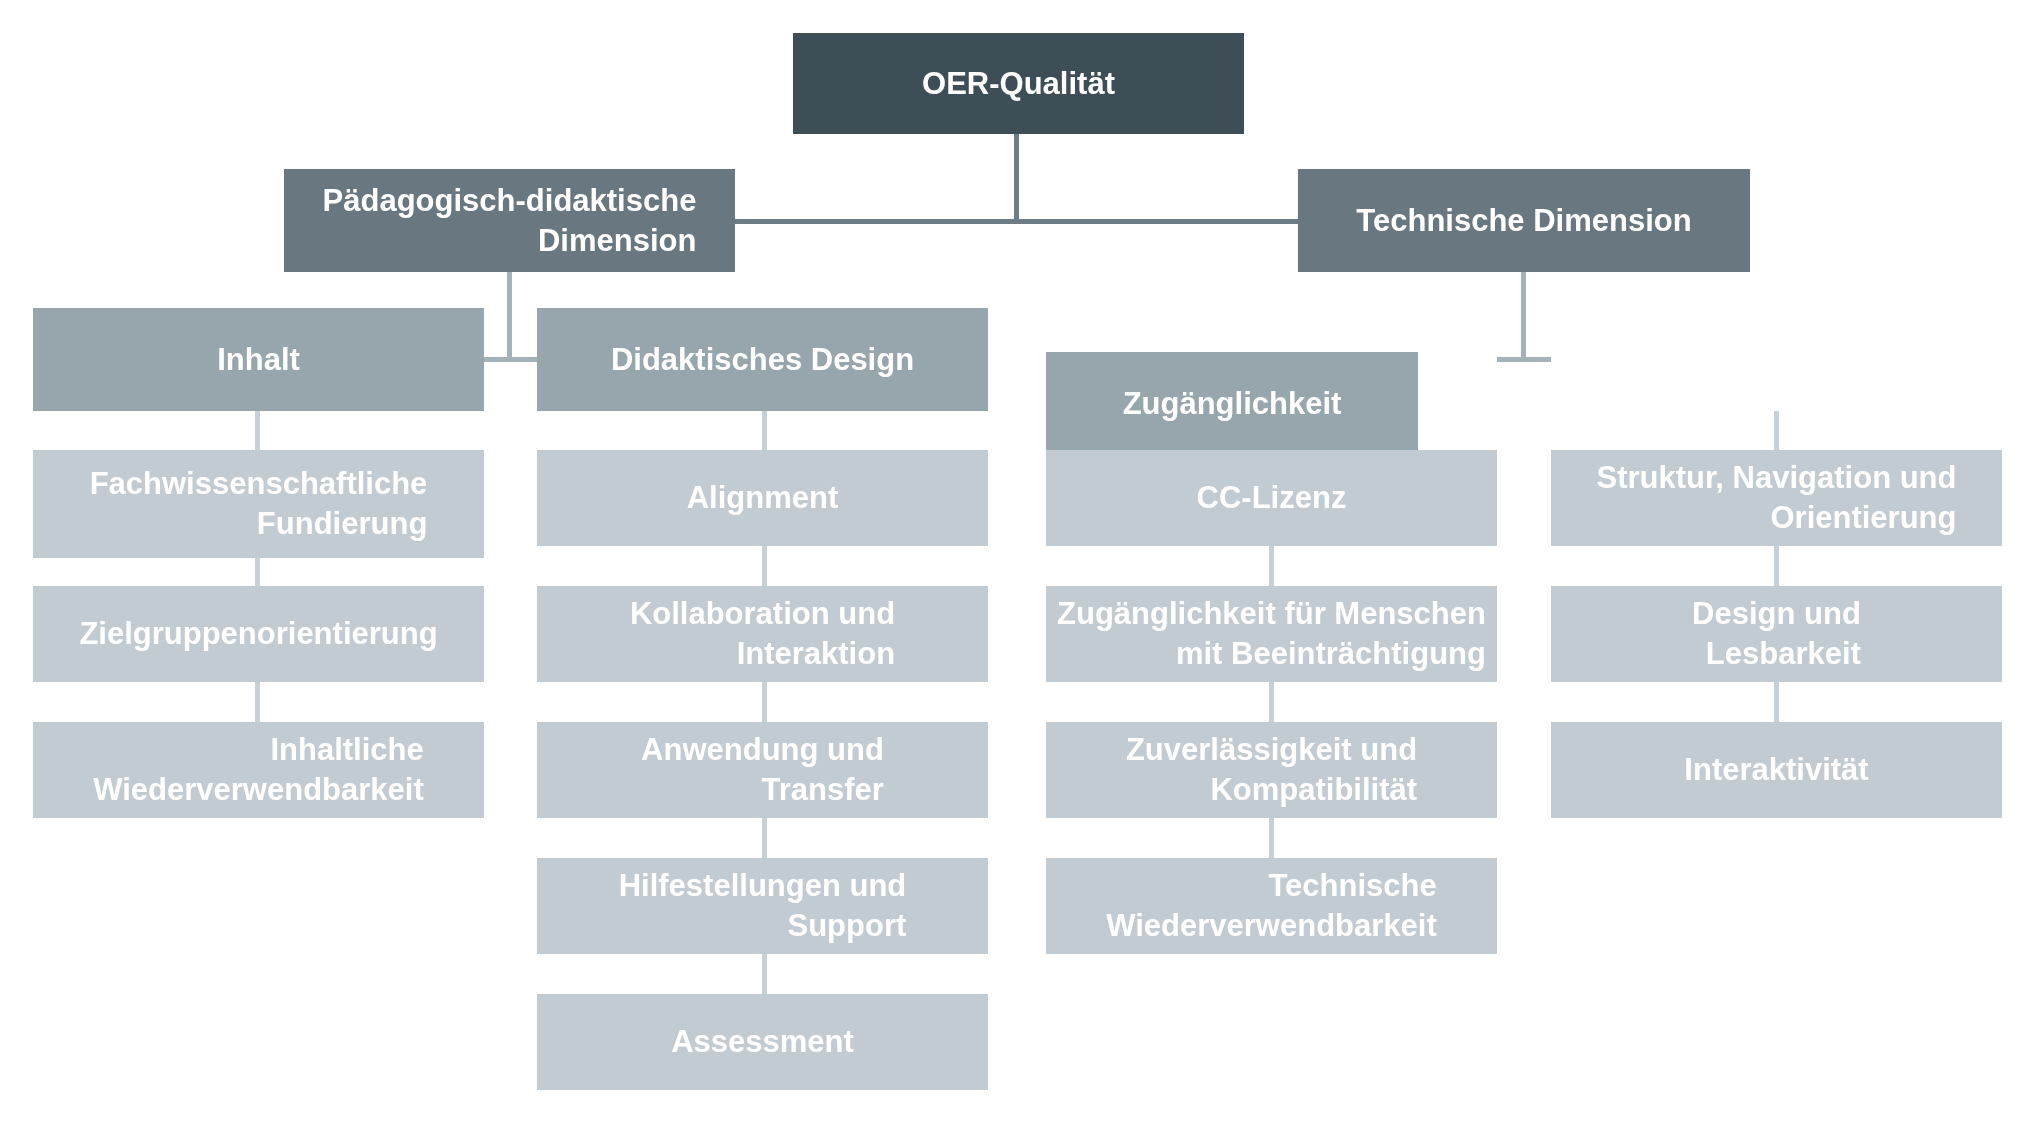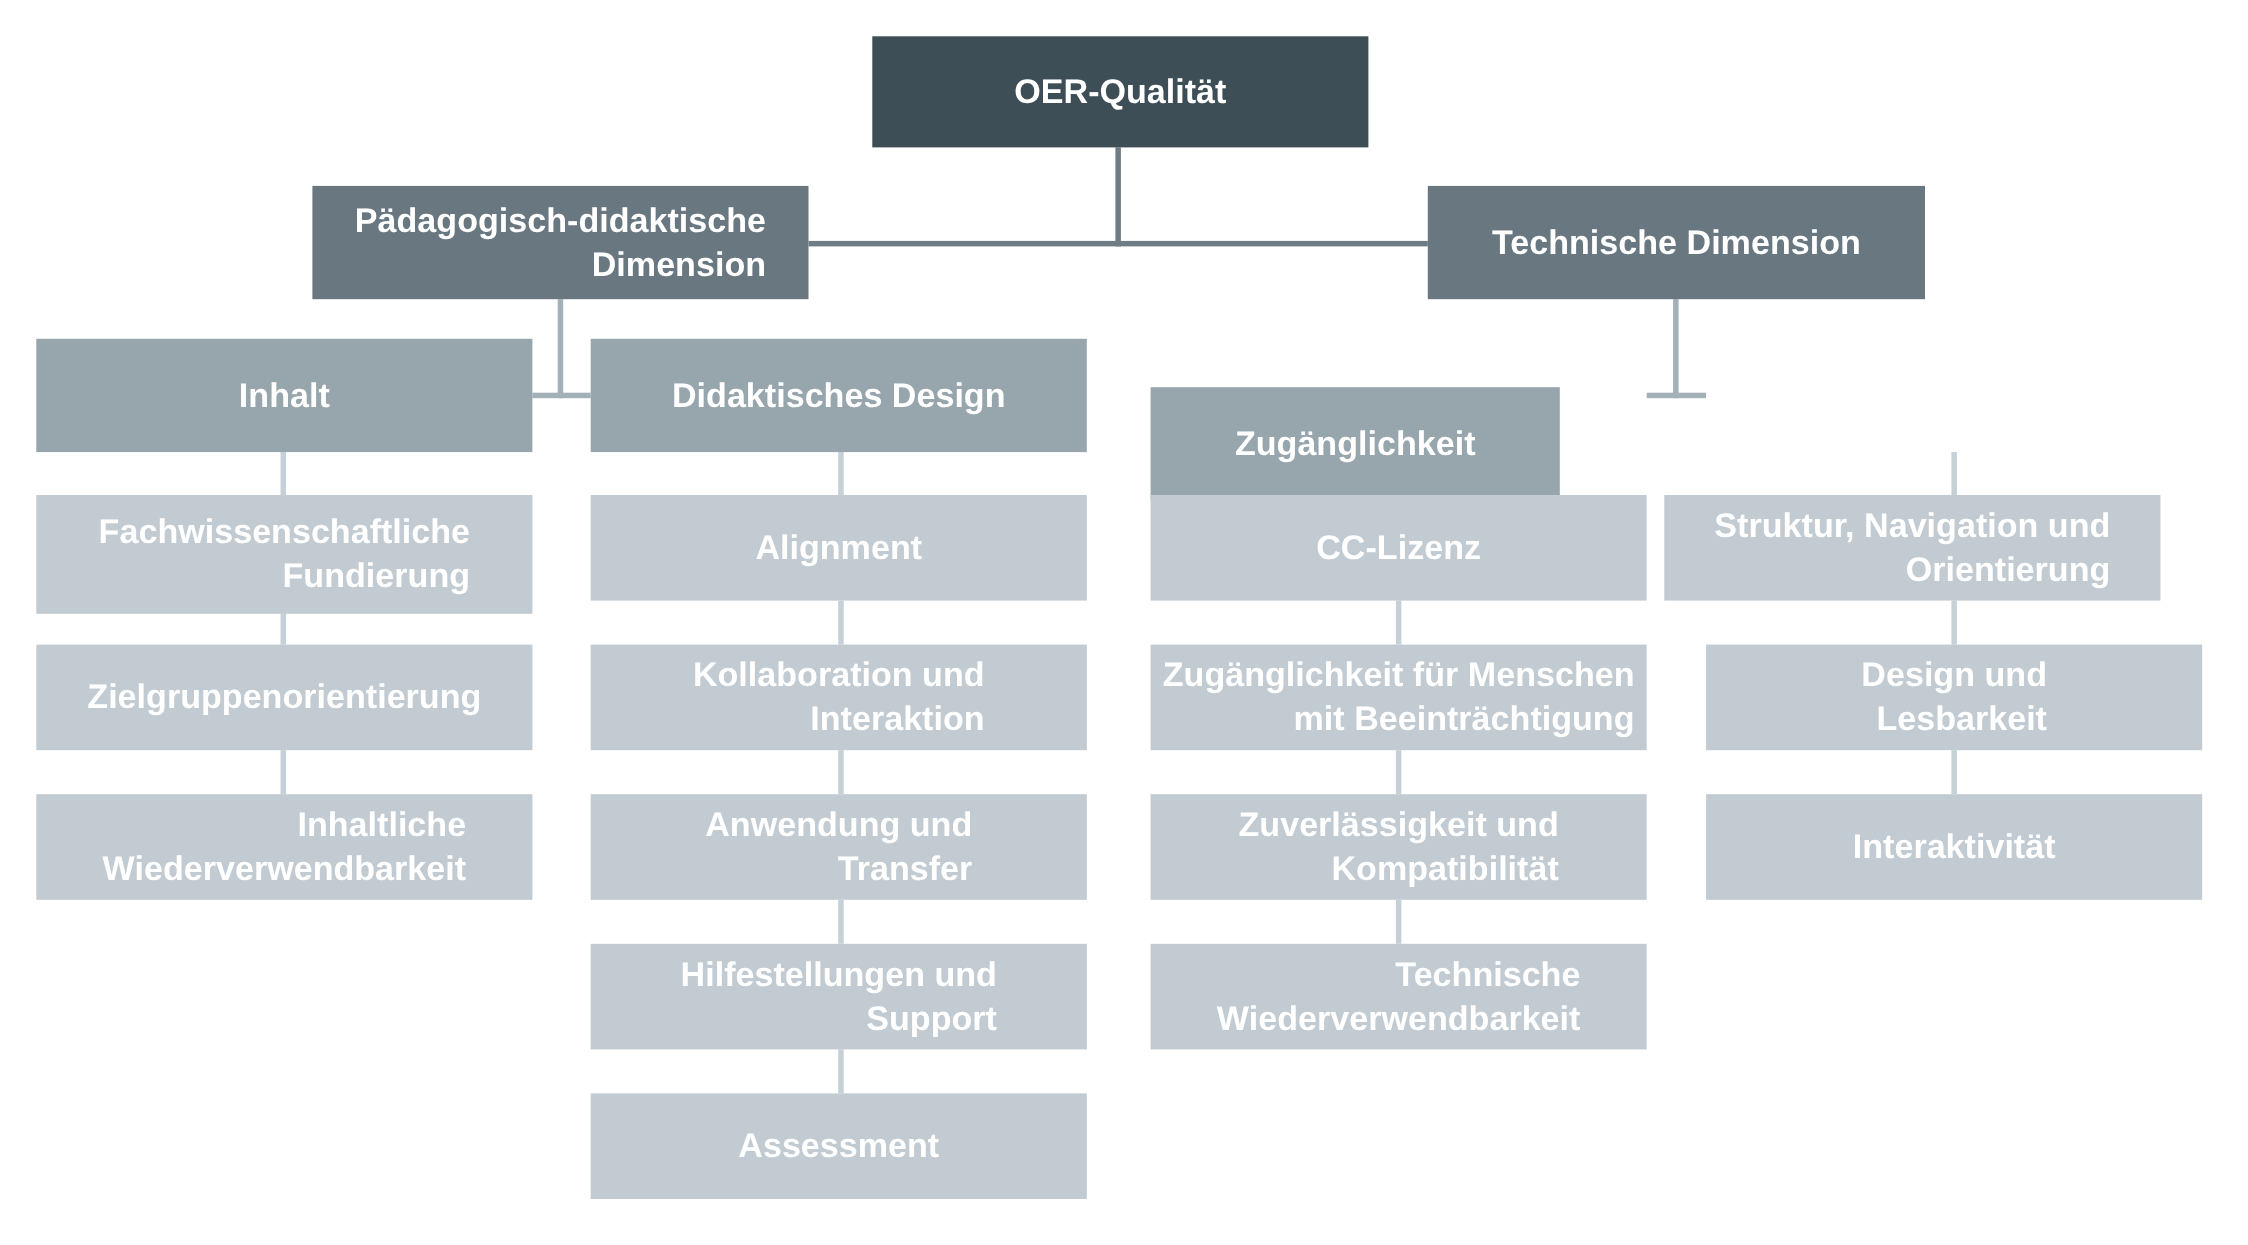--- a/index.html
+++ b/index.html
@@ -91,19 +91,19 @@
   <div class="box item-box" style="left:537px; top:994px; width:451px; height:96px;">Assessment</div>
 
   <div class="box item-box" style="left:1046px; top:450px; width:451px; height:96px;">CC-Lizenz</div>
   <div class="box item-box" style="left:1046px; top:586px; width:451px; height:96px;">Zugänglichkeit für Menschen
 mit Beeinträchtigung</div>
   <div class="box item-box" style="left:1046px; top:722px; width:451px; height:96px;">Zuverlässigkeit und
 Kompatibilität</div>
   <div class="box item-box" style="left:1046px; top:858px; width:451px; height:96px;">Technische
 Wiederverwendbarkeit</div>
 
-  <div class="box item-box" style="left:1513px; top:450px; width:451px; height:96px;">Struktur, Navigation und
+  <div class="box item-box" style="left:1551px; top:450px; width:451px; height:96px;">Struktur, Navigation und
 Orientierung</div>
   <div class="box item-box" style="left:1551px; top:722px; width:451px; height:96px;">Interaktivität</div>
   <div class="box item-box" style="left:1551px; top:586px; width:451px; height:96px;">Design und
 Lesbarkeit</div>
 
 </div>
 
 </body></html>

